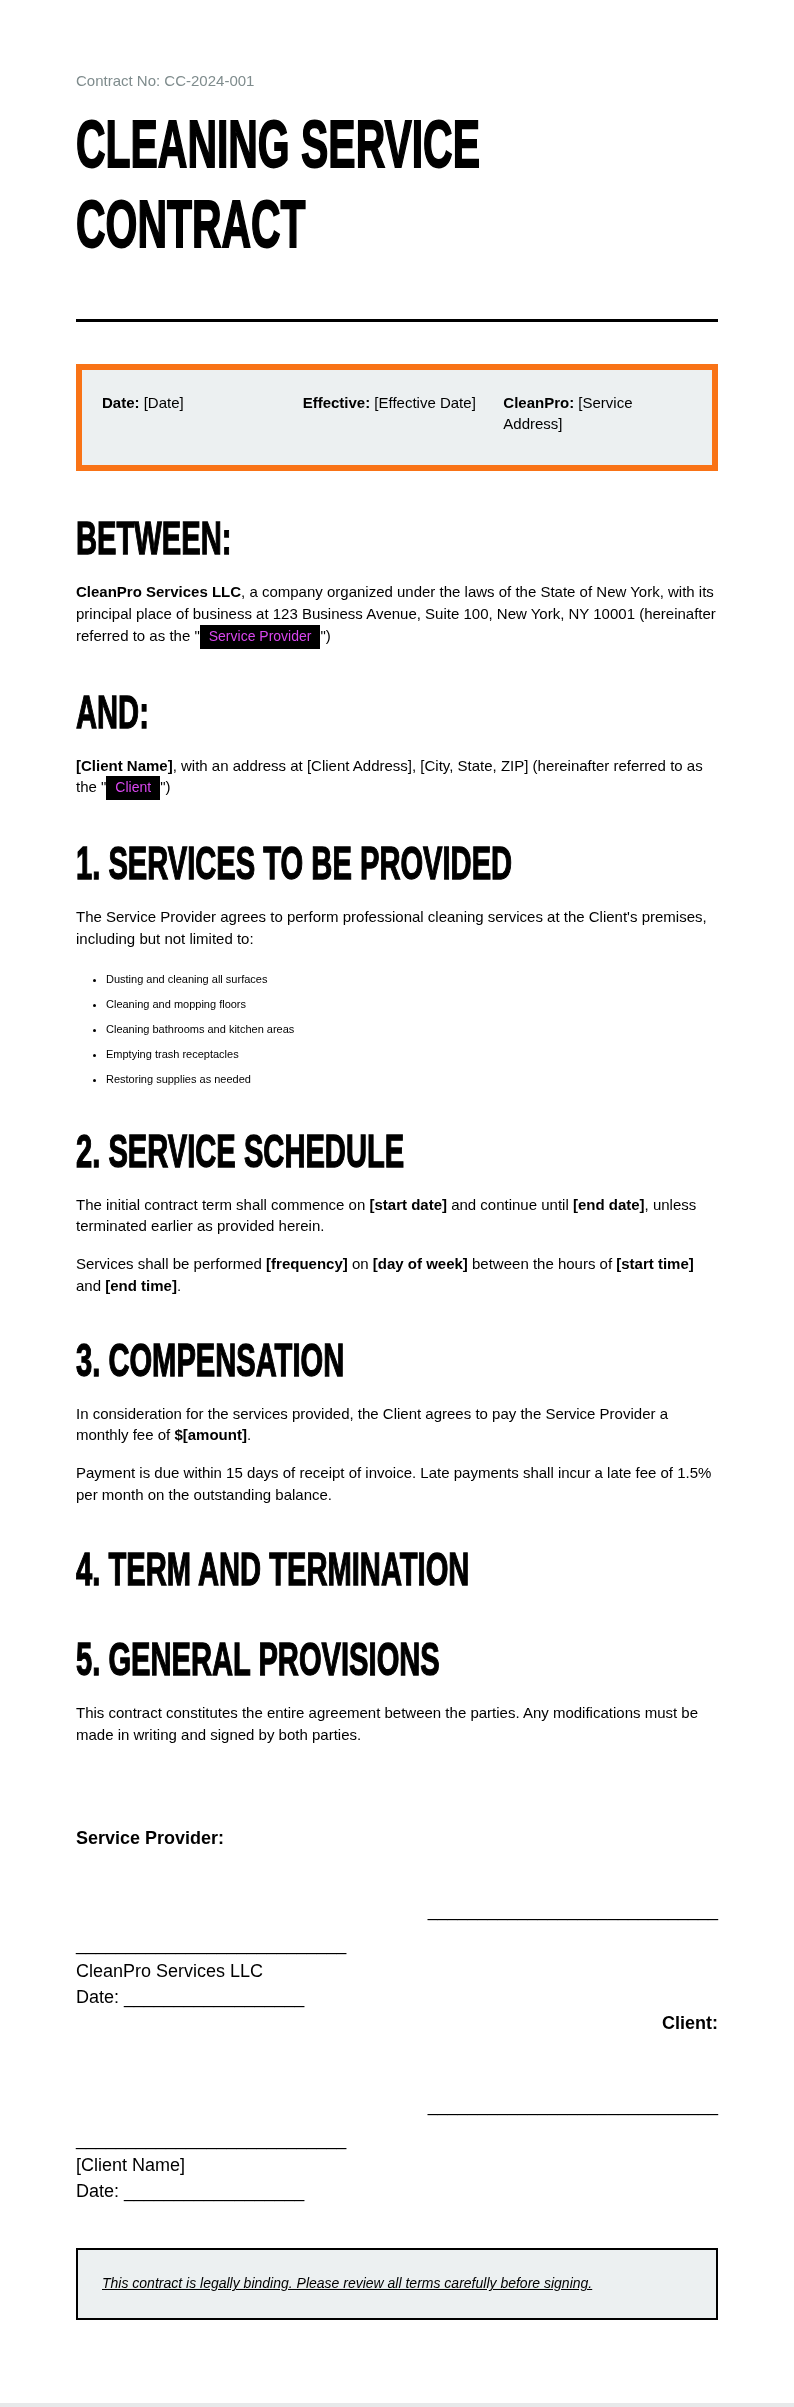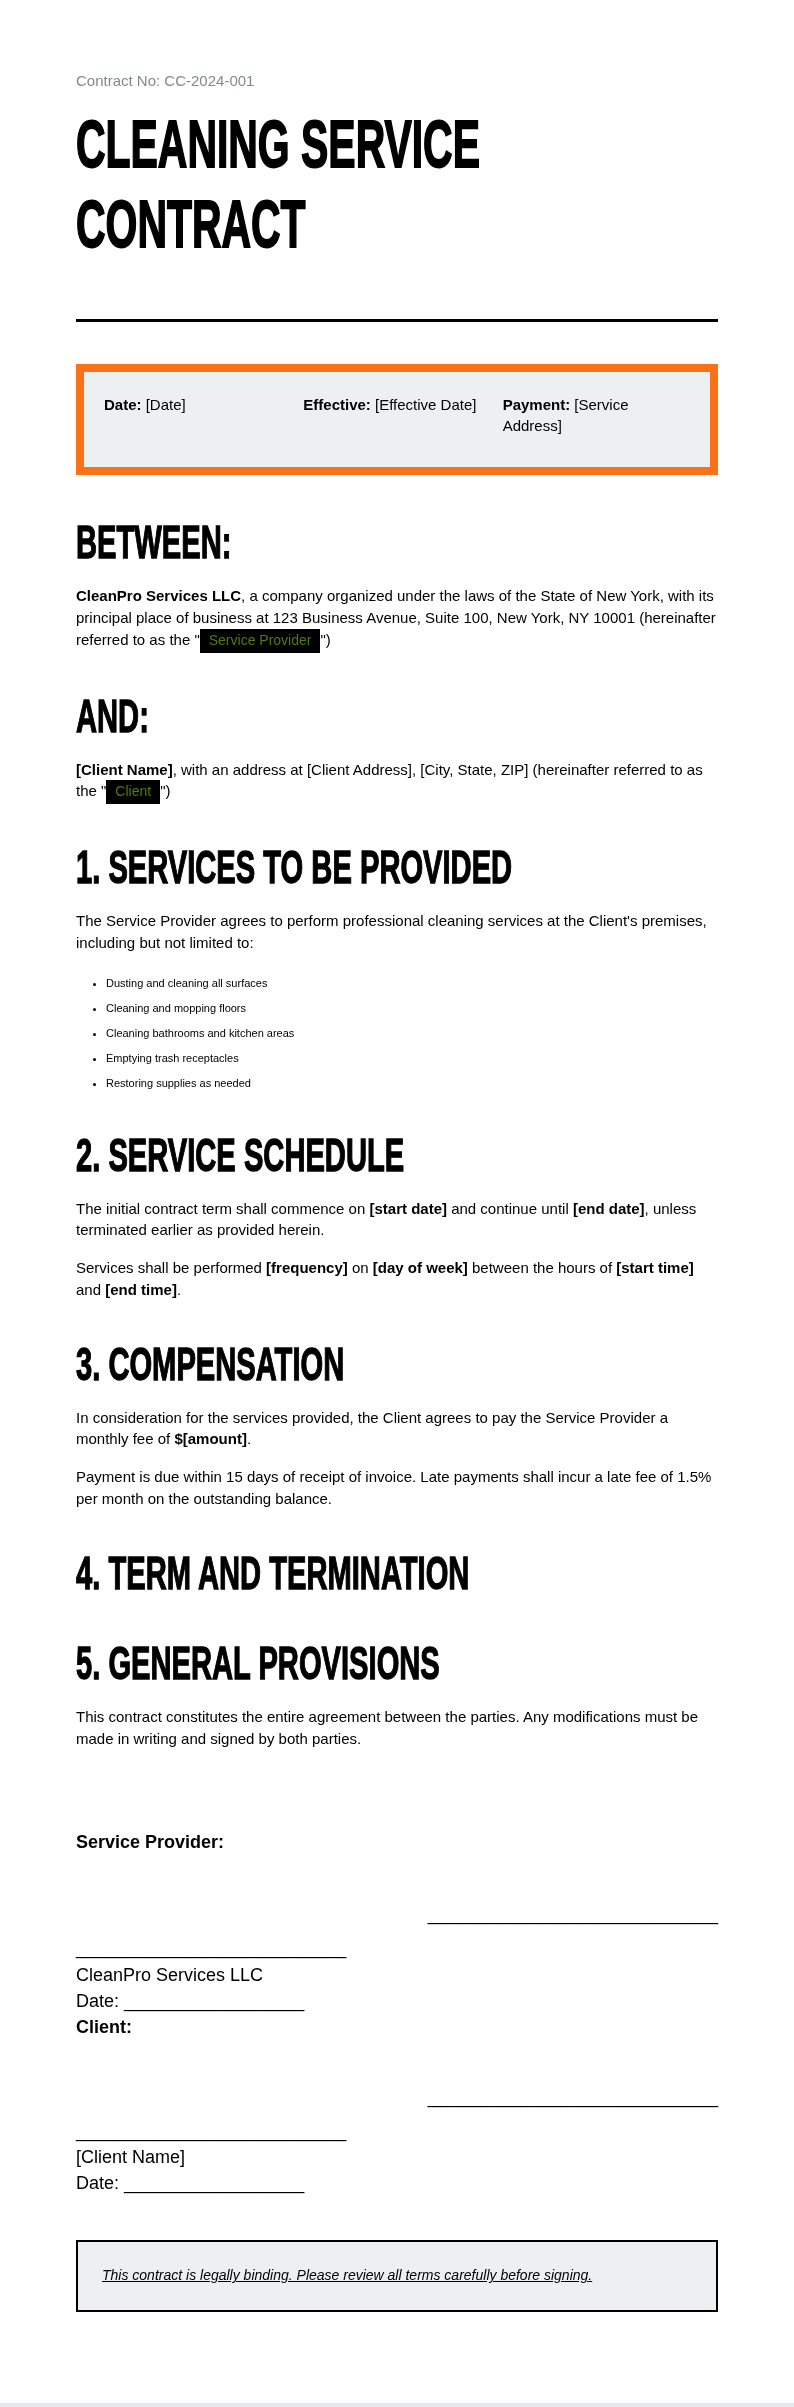--- a/index.html
+++ b/index.html
@@ -52,21 +52,21 @@
     border: 0;
     border-top: 3px solid #000;
     margin: 54px 0 42px 0;
   }
 
   .info-box {
     display: grid;
     grid-template-columns: 1fr 1fr 1fr;
     column-gap: 12px;
     background: #ecf0f1;
-    border: 8px solid #f97316;
+    border: 6px solid #f97316;
     padding: 22px 20px 30px 20px;
     font-size: 15px;
     line-height: 1.45;
     margin-bottom: 40px;
   }
 
   p.body-text {
     font-size: 15px;
     line-height: 1.45;
     margin: 0 0 16px 0;
@@ -79,35 +79,35 @@
   }
   ul.bullet-list li {
     font-size: 11px;
     line-height: 1.45;
     margin-bottom: 9px;
   }
 
   .badge {
     display: inline-block;
     background: #000000;
-    color: #4d7c0f;
+    color: #d946ef;
     padding: 2px 9px 3px 9px;
     font-size: 14px;
     line-height: 1.35;
   }
 
   .sig {
     margin-top: 80px;
     font-size: 15px;
     line-height: 1.45;
   }
   .sig p { margin: 0; font-size: 18px; line-height: 1.45; }
   .sig .label { font-weight: bold; }
   .sig .label-first { margin-bottom: 46px; }
-  .sig .label-mid { margin-bottom: 44px; }
+  .sig .label-mid { margin-bottom: 56px; text-align: right; }
   .sig .line1 { margin-bottom: 8px; text-align: right; }
 
   .disclaimer {
     margin-top: 44px;
     border: 2px solid #000;
     background: #ecf0f1;
     padding: 24px;
     font-size: 14px;
     font-style: italic;
     line-height: 1.4;
@@ -136,21 +136,21 @@
     <div class="info-box">
       <div>
         <span class="bold">Date:</span>
         <span>[Date]</span>
       </div>
       <div>
         <span class="bold">Effective:</span>
         <span>[Effective Date]</span>
       </div>
       <div>
-        <span class="bold">Payment:</span>
+        <span class="bold">CleanPro:</span>
         <span>[Service Address]</span>
       </div>
     </div>
 
     <h2 class="display">BETWEEN:</h2>
     <p class="body-text"><b>CleanPro Services LLC</b><span>, a company organized under the laws of the State of New York, with its principal place of business at 123 Business Avenue, Suite 100, New York, NY 10001 (hereinafter referred to as the "</span><span class="badge">Service Provider</span><span>")</span></p>
 
     <h2 class="display">AND:</h2>
     <p class="body-text"><b>[Client Name]</b><span>, with an address at [Client Address], [City, State, ZIP] (hereinafter referred to as the "</span><span class="badge">Client</span><span>")</span></p>
 

